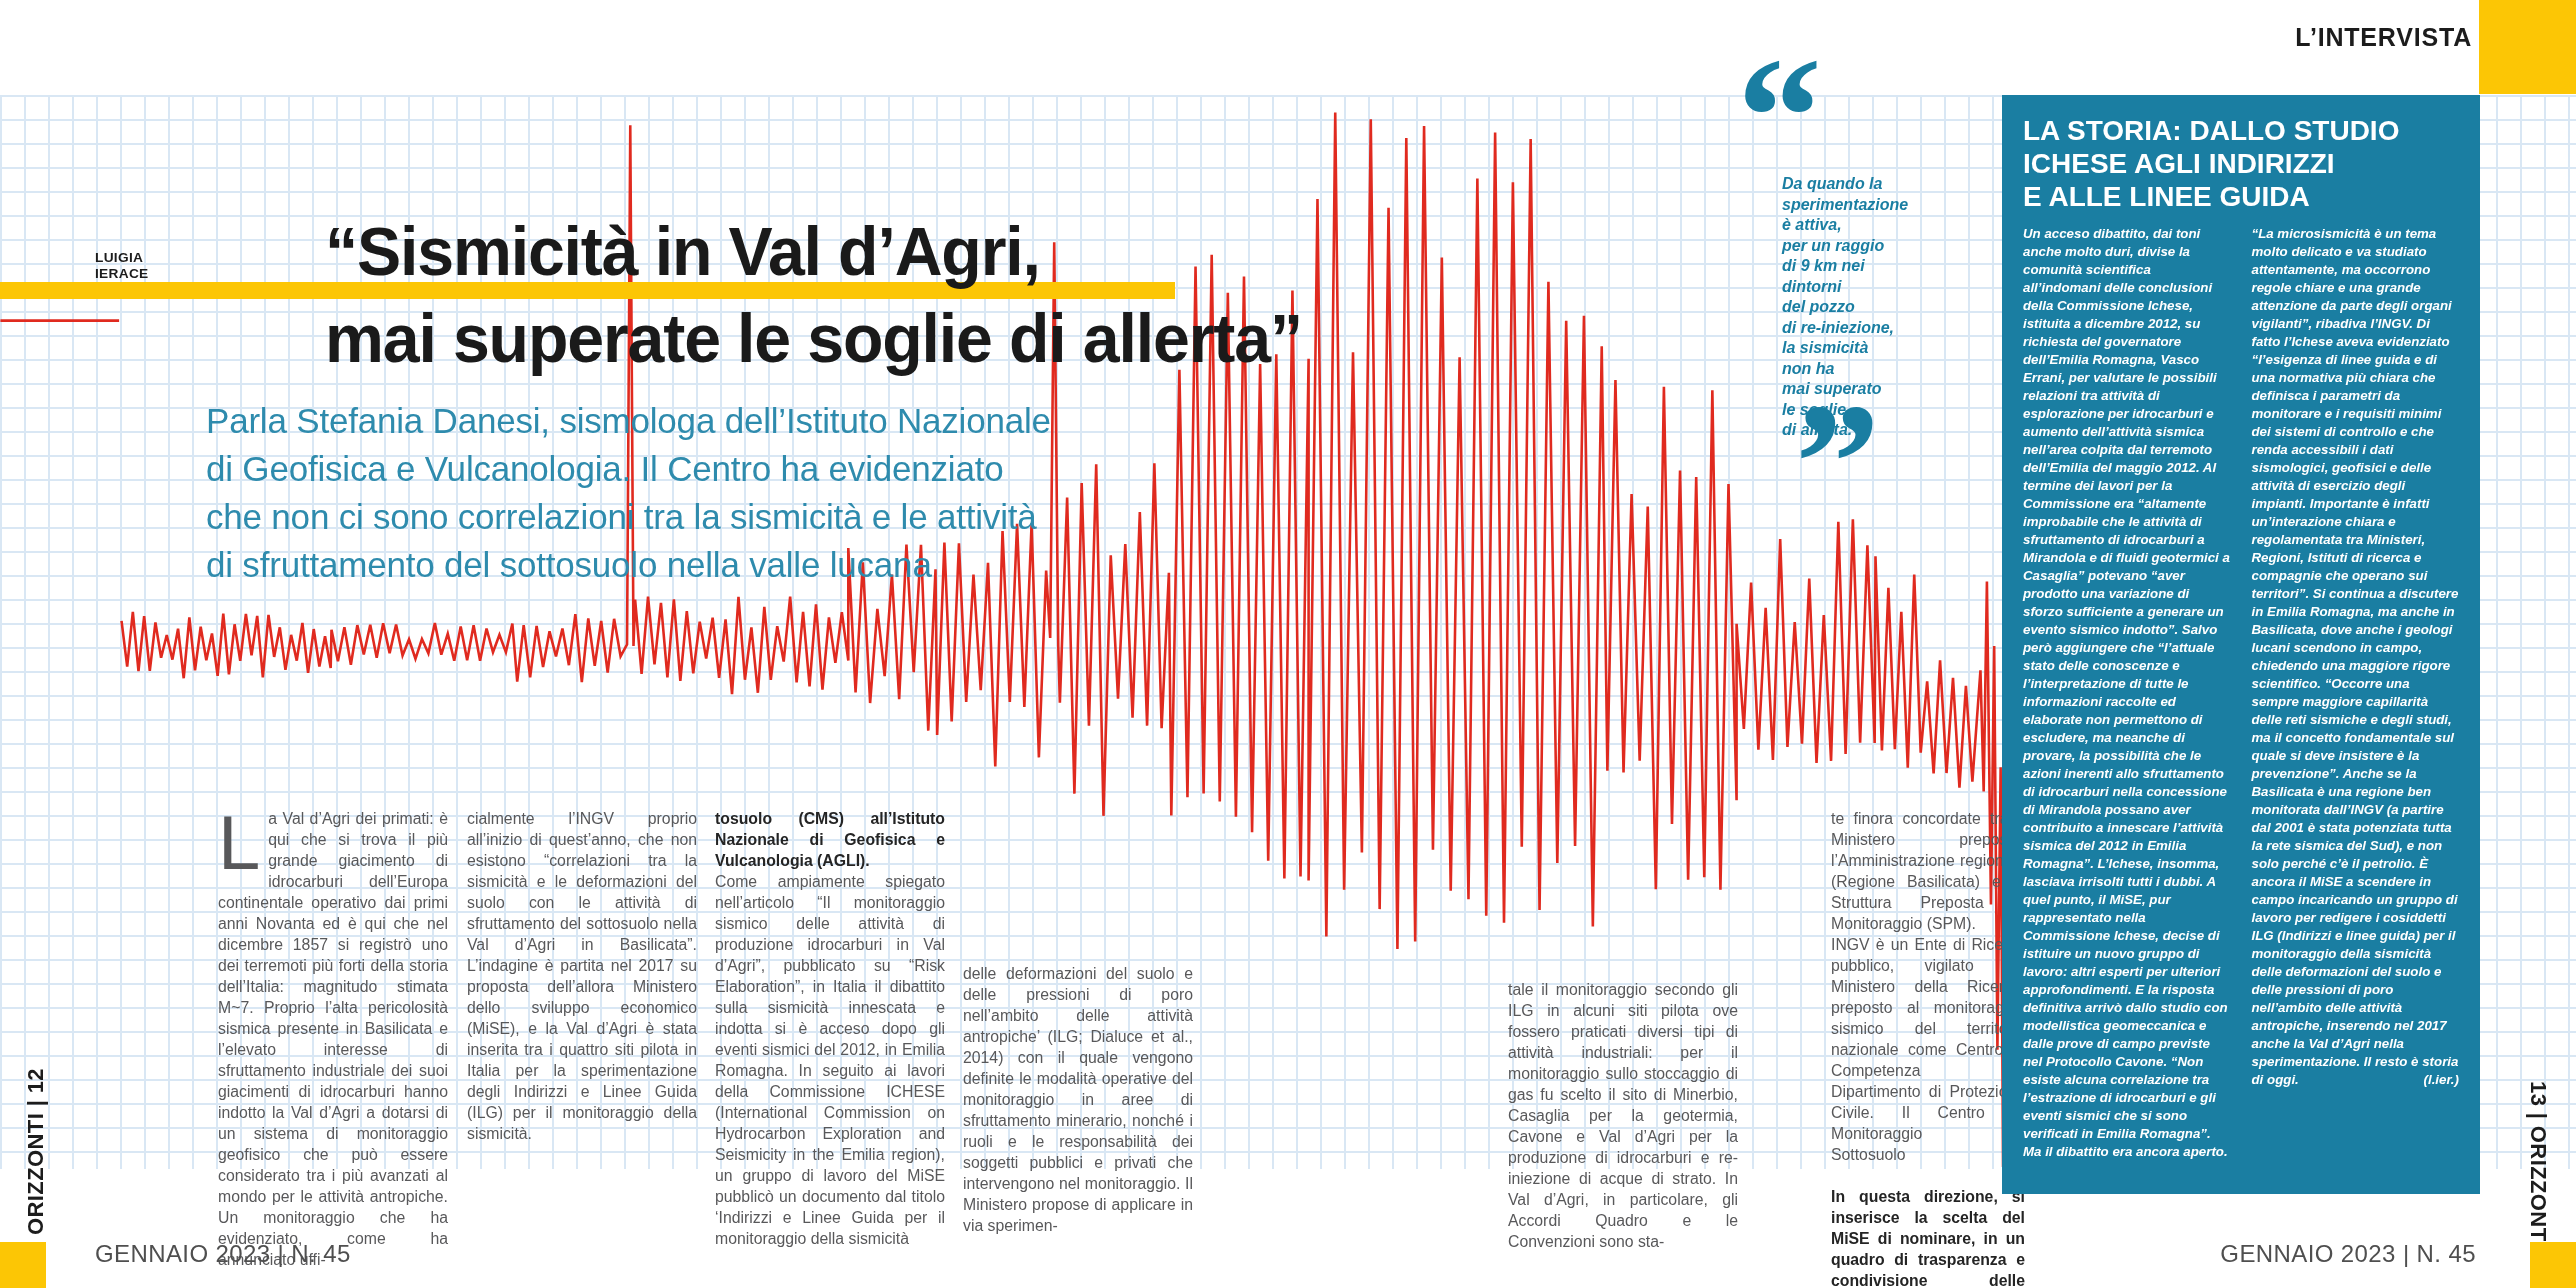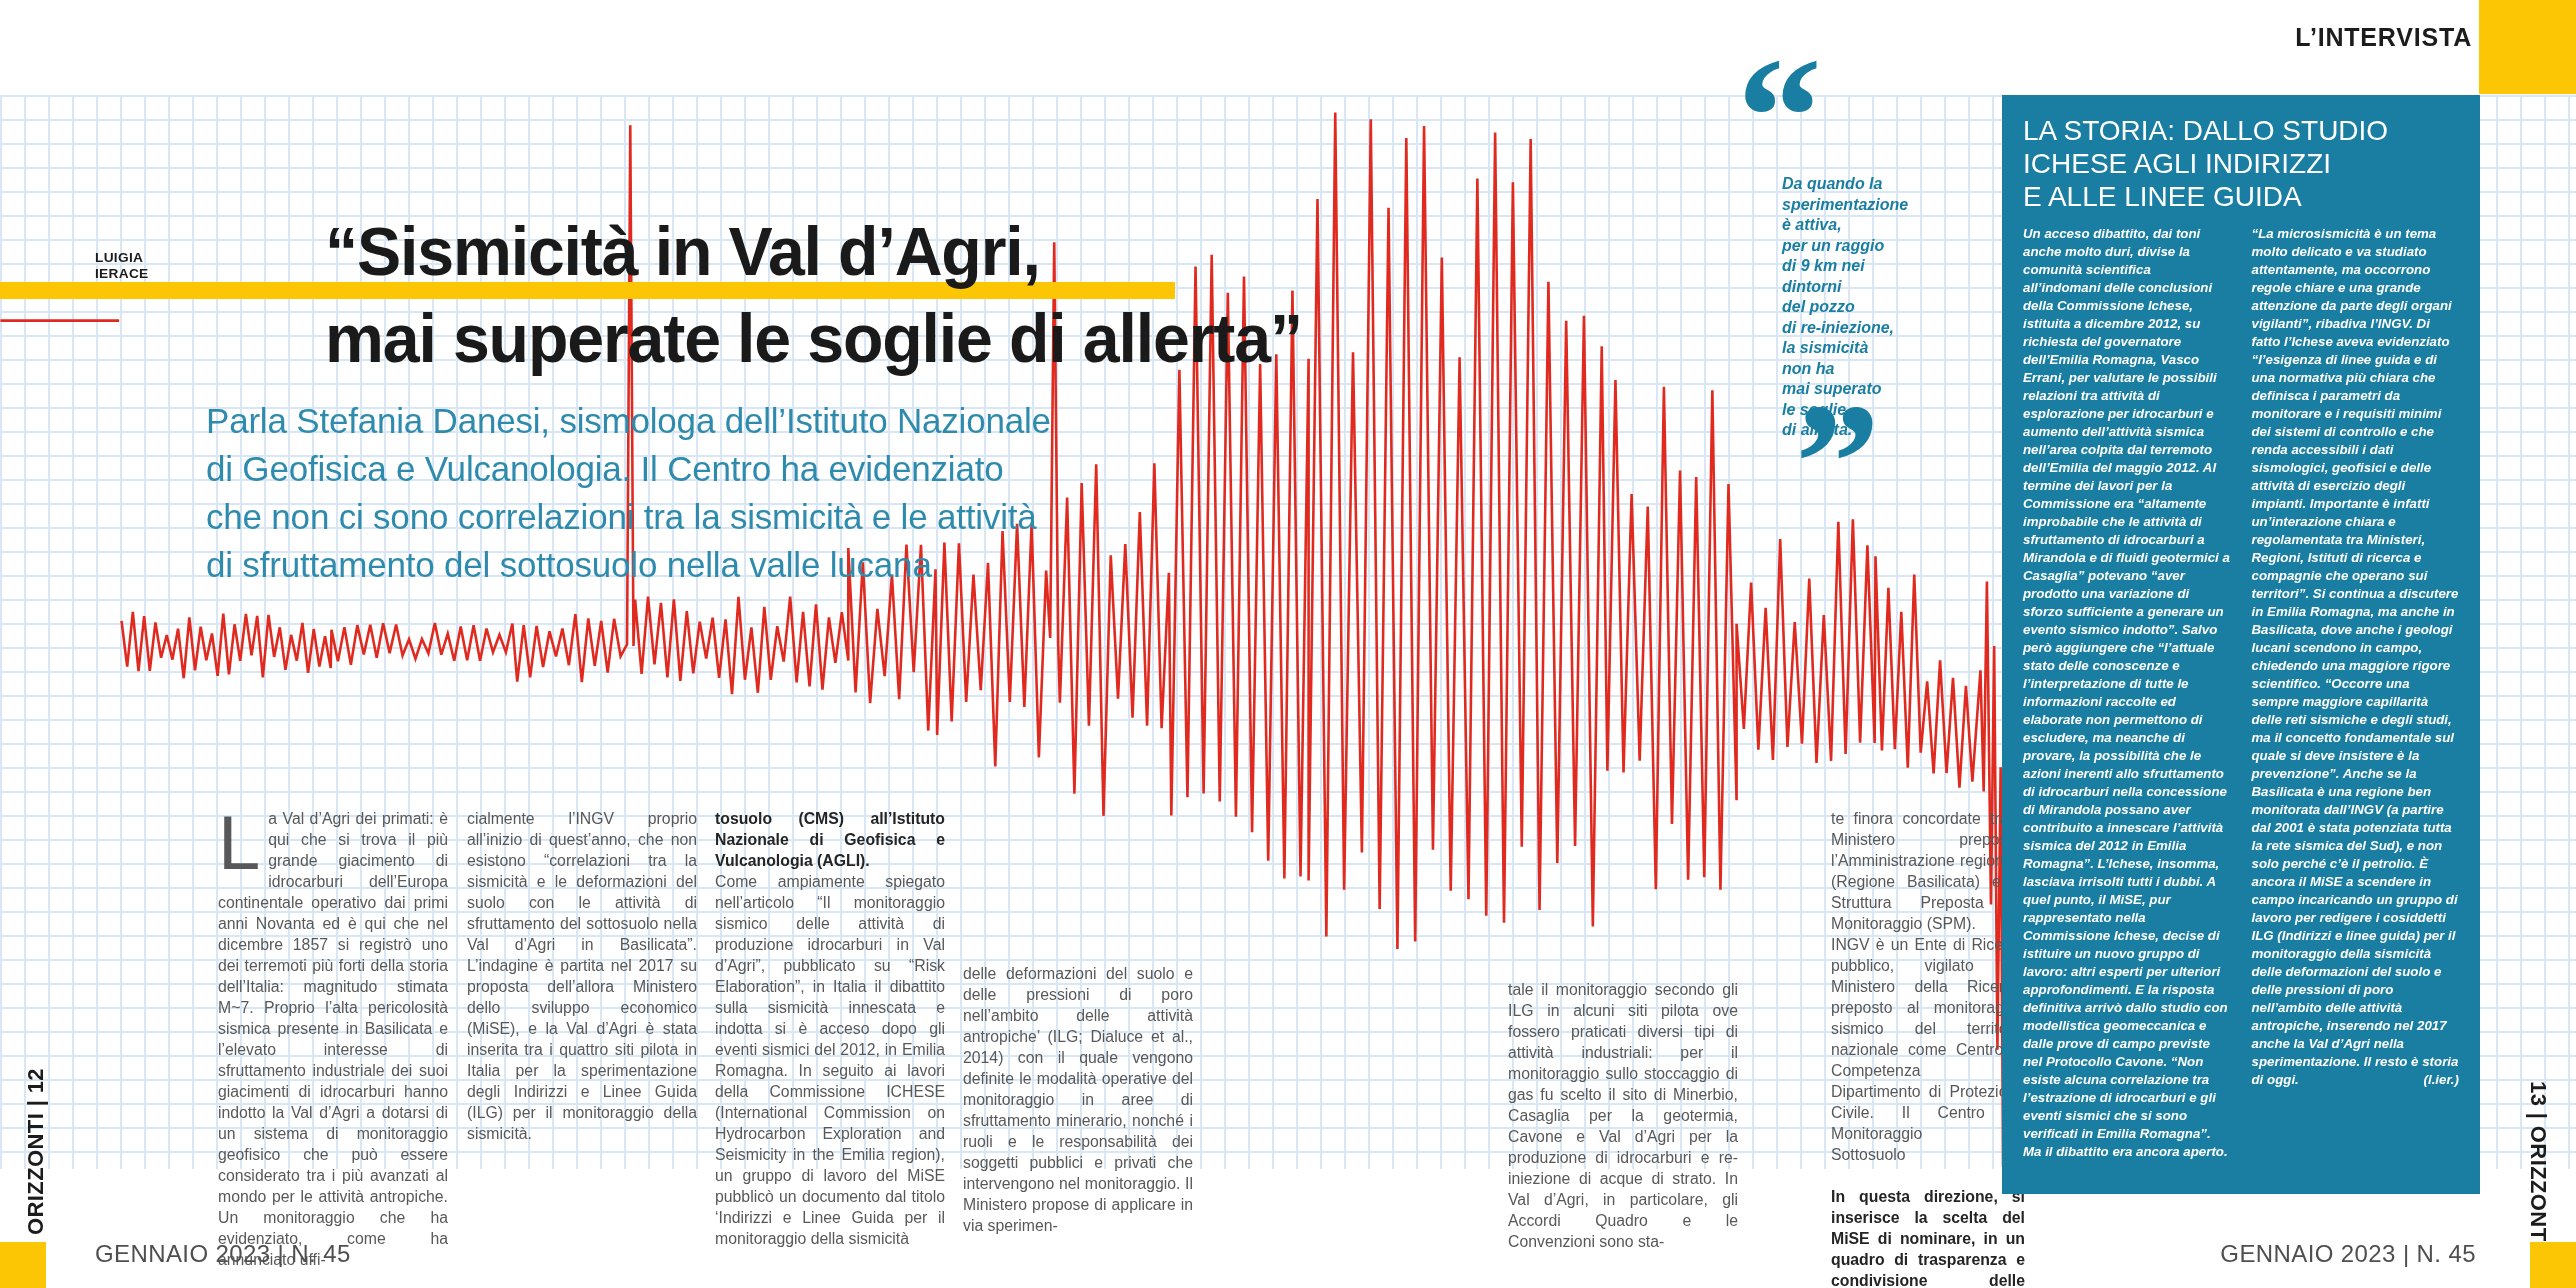--- a/index.html
+++ b/index.html
@@ -31,21 +31,21 @@
     line-height:48px;letter-spacing:-0.2px;white-space:nowrap;}
   
   .pq-mark{position:absolute;color:#1a7ea2;font-family:"Liberation Serif",serif;
     font-weight:700;font-size:170px;line-height:1;}
   .pq-open{left:1737px;top:32px;} .pq-close{left:1795px;top:378px;}
   .pq-text{position:absolute;left:1754px;top:174px;width:153px;color:#1a7ea2;
     font-size:16px;line-height:20.5px;font-style:italic;font-weight:700;white-space:nowrap;padding-left:28px;}
   
   .sidebar{position:absolute;left:2002px;top:95px;width:478px;height:1099px;
     background:#1a7ea2;padding:19.4px 21px;}
-  .sb-title{color:#fff;font-size:28px;font-weight:400;line-height:33px;letter-spacing:0;}
+  .sb-title{color:#fff;font-size:28px;font-weight:700;line-height:33px;letter-spacing:0;}
   .sb-body{margin-top:11.3px;height:949px;column-count:2;column-gap:21px;column-fill:auto;
     color:#fff;font-style:italic;font-weight:700;font-size:13.3px;line-height:18px;}
   .sb-sig{float:right;font-weight:700;}
   
   .col{position:absolute;width:230px;color:#58585a;font-size:15.8px;line-height:21px;
     text-align:justify;}
   .c1{left:218px;top:808px;} .c2{left:467px;top:808px;} .c3{left:715px;top:808px;}
   .c4{left:963px;top:963px;} .c5{left:1508px;top:979px;} .c6{left:1795px;top:808px;padding-left:36px;}
   .para{margin:0;}
   .para.gap{margin-top:21px;}

